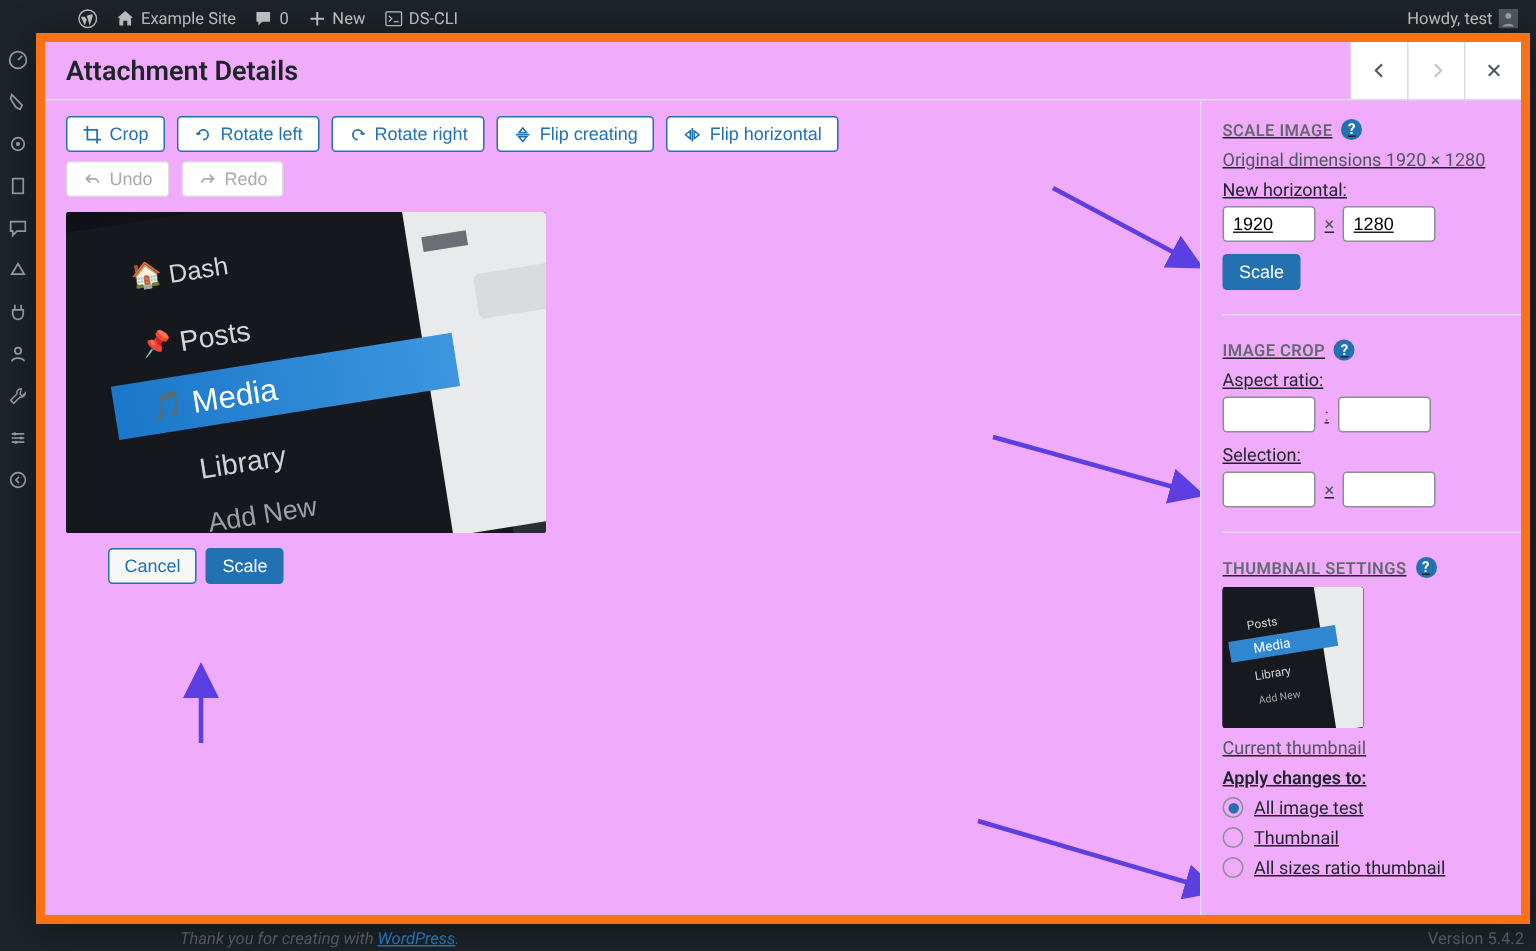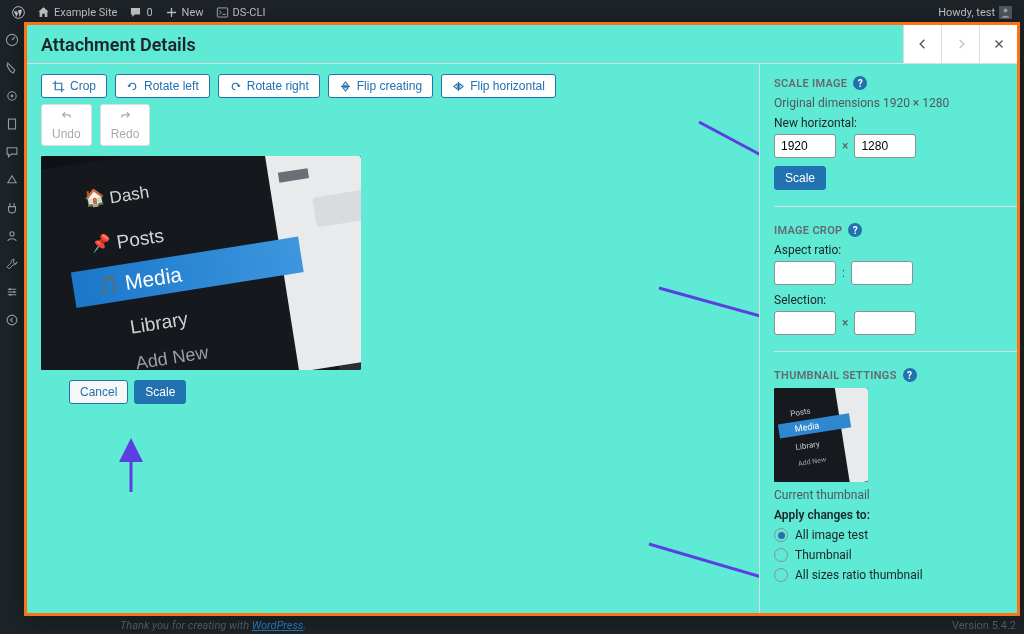--- a/index.html
+++ b/index.html
@@ -1,60 +1,60 @@
 <!DOCTYPE html>
 <html><head>
 <meta charset="utf-8">
 <style>
   * { box-sizing: border-box; margin: 0; padding: 0; }
   html, body { width: 1024px; height: 634px; font-family: -apple-system, BlinkMacSystemFont, "Segoe UI", Roboto, sans-serif; overflow: hidden; }
   body { background: #1d2327; position: relative; }
 
   
-  .adminbar { height: 22px; background: #1d2327; color: #c3c4c7; display: flex; align-items: center; font-size: 11px; padding: 12px 6px; }
+  .adminbar { height: 22px; background: #1d2327; color: #c3c4c7; display: flex; align-items: center; font-size: 11px; padding: 12px 6px; margin-left: 40px; }
   .adminbar .ab-item { display: flex; align-items: center; gap: 4px; padding: 0 6px; }
   .adminbar .ab-spacer { flex: 1; }
   .adminbar svg { width: 13px; height: 13px; fill: #c3c4c7; }
 
   
   .wp-menu { position: absolute; left: 0; top: 22px; width: 24px; bottom: 0; background: #1d2327; display: flex; flex-direction: column; align-items: center; gap: 14px; padding-top: 10px; }
   .wp-menu .mi { width: 14px; height: 14px; color: #9ca2a7; }
   .wp-menu .mi svg { width: 14px; height: 14px; fill: #9ca2a7; }
 
   
   .footer-bar { position: absolute; left: 120px; bottom: 2px; right: 8px; color: #50575e; font-size: 11px; font-style: italic; display: flex; justify-content: space-between; align-items: center; }
   .footer-bar a { color: #2271b1; text-decoration: underline; }
   .footer-bar .ver { font-style: normal; }
 
   
-  .modal { position: absolute; top: 22px; left: 24px; right: 4px; bottom: 18px; background: #5eead4; border: 3px solid #f97316; box-shadow: 0 3px 25px rgba(0,0,0,.35); display: flex; flex-direction: column; }
+  .modal { position: absolute; top: 22px; left: 24px; right: 4px; bottom: 18px; background: #f0abfc; border: 6px solid #f97316; box-shadow: 0 3px 25px rgba(0,0,0,.35); display: flex; flex-direction: column; }
   .modal-header { display: flex; align-items: center; border-bottom: 1px solid #dcdcde; min-height: 38px; }
   .modal-header h1 { font-size: 18px; font-weight: 600; color: #1d2327; padding: 8px 14px; }
   .modal-header .hspace { flex: 1; }
   .hbtn { width: 38px; height: 38px; border-left: 1px solid #dcdcde; display: flex; align-items: center; justify-content: center; color: #50575e; background: #fff; cursor: pointer; }
   .hbtn.disabled { color: #c3c4c7; cursor: default; }
   .hbtn svg { width: 14px; height: 14px; fill: currentColor; }
 
   .modal-body { flex: 1; display: flex; overflow: hidden; }
 
   
   .editor { flex: 1; padding: 10px 14px; position: relative; overflow: auto; }
   .toolbar { display: flex; gap: 8px; flex-wrap: wrap; }
   .btn { border: 1px solid #2271b1; color: #2271b1; background: #fff; font-size: 12px; padding: 4px 10px; border-radius: 3px; display: inline-flex; align-items: center; gap: 5px; cursor: pointer; }
   .btn svg { width: 13px; height: 13px; fill: currentColor; }
-  .btn.disabled { border-color: #dcdcde; color: #a7aaad; cursor: default; flex-direction: column; }
+  .btn.disabled { border-color: #dcdcde; color: #a7aaad; cursor: default; }
   .toolbar2 { margin-top: 6px; display: flex; gap: 8px; }
   .img-canvas { margin-top: 10px; width: 320px; height: 214px; position: relative; background: #000; overflow: hidden; border-radius: 2px; }
   .img-canvas svg { width: 100%; height: 100%; display: block; }
   .act-row { margin-top: 10px; display: flex; gap: 6px; padding-left: 28px; }
   .btn-primary { background: #2271b1; color: #fff; border: 1px solid #2271b1; font-size: 12px; padding: 4px 10px; border-radius: 3px; cursor: pointer; }
   .btn-cancel { border: 1px solid #2271b1; color: #2271b1; background: #f6f7f7; font-size: 12px; padding: 4px 10px; border-radius: 3px; cursor: pointer; }
 
   
-  .sidebar { width: 258px; border-left: 1px solid #dcdcde; padding: 12px 0 20px 14px; font-size: 12px; color: #1d2327; overflow: auto; }
+  .sidebar { width: 214px; border-left: 1px solid #dcdcde; padding: 12px 0 20px 14px; font-size: 12px; color: #1d2327; overflow: auto; text-decoration: underline; }
   .sb-title { text-transform: uppercase; font-size: 11px; font-weight: 600; color: #646970; letter-spacing: .3px; display: flex; align-items: center; gap: 6px; margin-bottom: 6px; }
   .help-icon { width: 14px; height: 14px; border-radius: 50%; background: #2271b1; color: #fff; font-size: 10px; font-weight: 700; display: inline-flex; align-items: center; justify-content: center; }
   .sb-text { color: #50575e; font-size: 12px; margin-bottom: 6px; }
   .sb-label { color: #1d2327; font-size: 12px; margin-bottom: 4px; }
   .dim-row { display: flex; align-items: center; gap: 6px; margin-bottom: 8px; }
   .dim-row input { width: 62px; padding: 4px 6px; border: 1px solid #8c8f94; border-radius: 3px; font-size: 12px; }
   .dim-sep { color: #50575e; }
   .sb-sep { border-top: 1px solid #dcdcde; margin: 16px 0; }
   .thumb-prev { width: 94px; height: 94px; margin-bottom: 6px; border-radius: 2px; overflow: hidden; background:#000;}
   .thumb-prev svg { width: 100%; height: 100%; display:block; }

